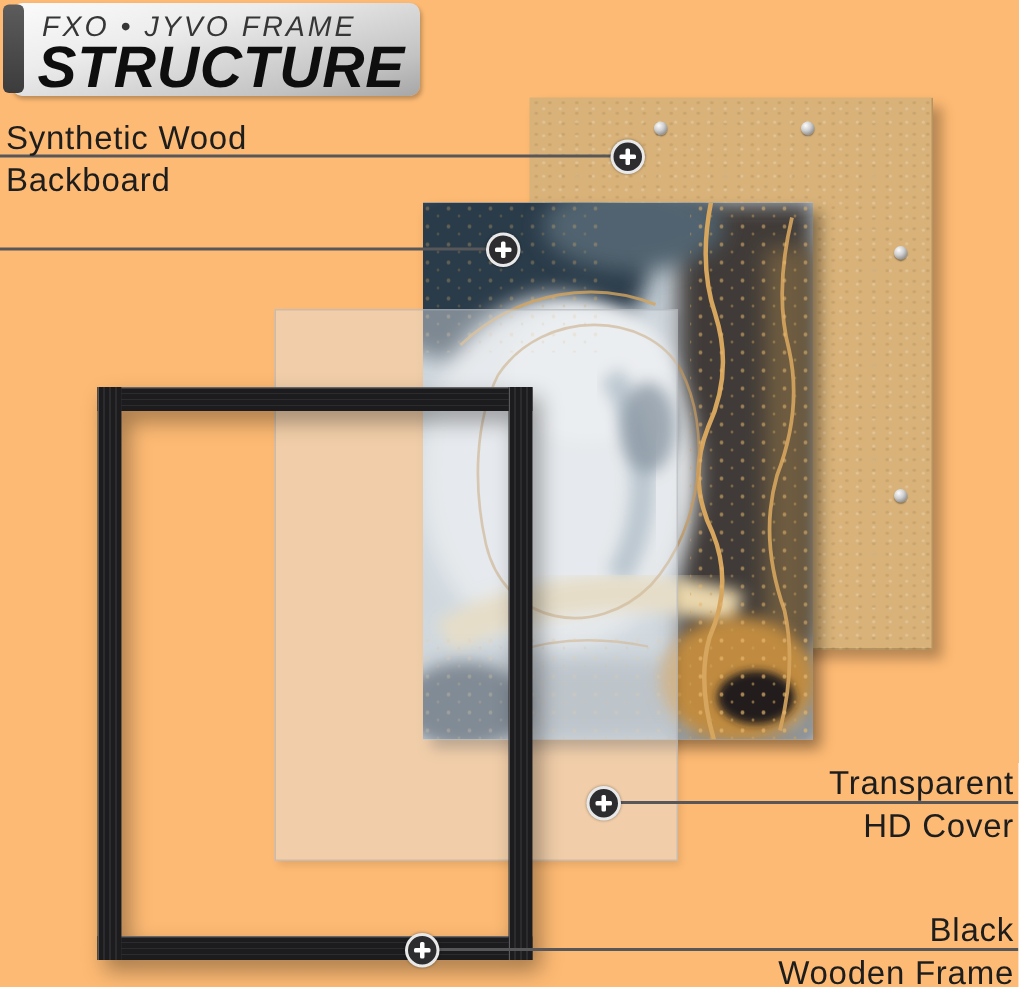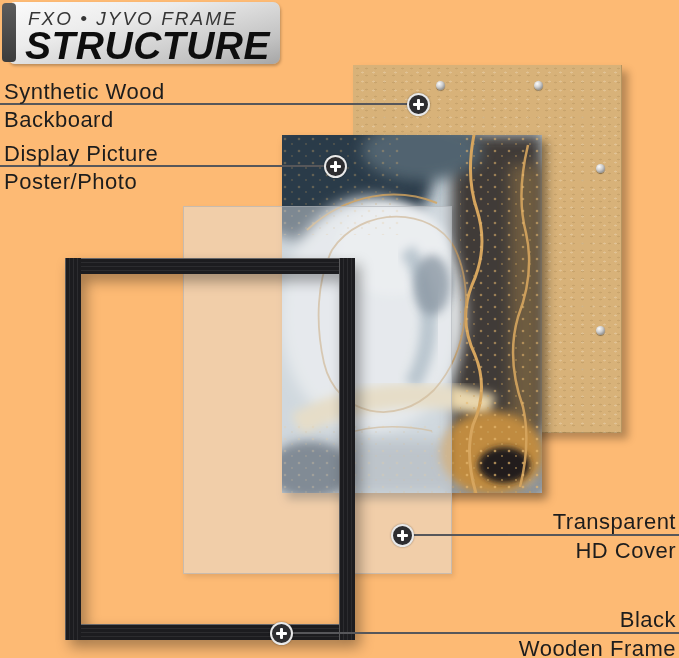--- a/index.html
+++ b/index.html
@@ -169,22 +169,20 @@
   <div class="leader" style="left:291px;top:632px;width:388px;"></div>
 
   <div class="marker" style="left:407px;top:93px;"></div>
   <div class="marker" style="left:324px;top:155px;"></div>
   <div class="marker" style="left:391px;top:524px;"></div>
   <div class="marker" style="left:270px;top:622px;"></div>
 
   <div class="callout" style="left:4px;top:79px;">Synthetic Wood</div>
   <div class="callout" style="left:4px;top:107px;text-align:right;">Backboard</div>
 
-  <div class="callout" style="left:4px;top:141px;">Display Picture</div>
-  <div class="callout" style="left:4px;top:169px;">Poster/Photo</div>
 
   <div class="callout right" style="right:3px;top:538px;">HD Cover</div>
   <div class="callout right" style="right:3px;top:509px;">Transparent</div>
 
   <div class="callout right" style="right:3px;top:607px;text-align:center;">Black</div>
   <div class="callout right" style="right:3px;top:636px;">Wooden Frame</div>
 
 </div>
 
 </body></html>

